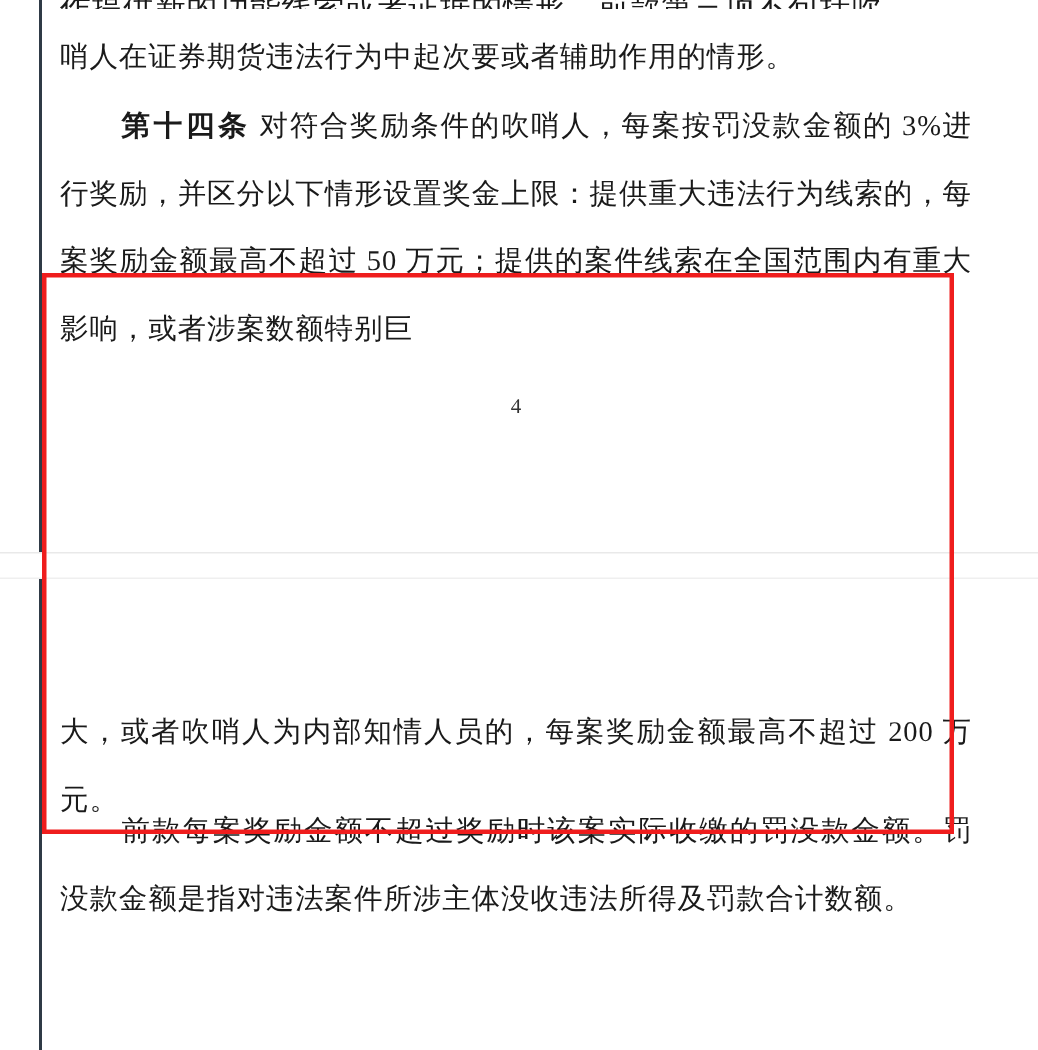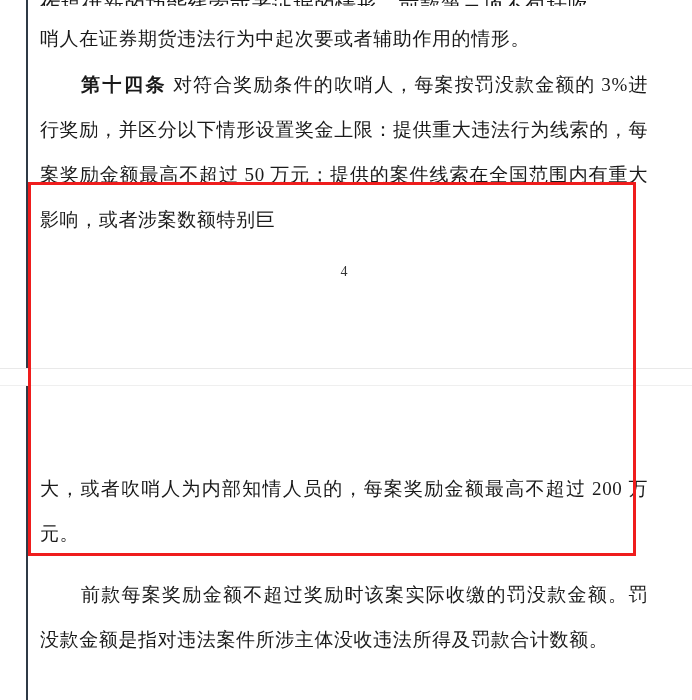--- a/index.html
+++ b/index.html
@@ -92,21 +92,21 @@
   .block-3 {
     position: absolute;
     left: 0;
     top: 466px;
     width: 608px;
   }
 
   .block-4 {
     position: absolute;
     left: 0;
-    top: 572px;
+    top: 532px;
     width: 608px;
   }
 
   .page-number {
     position: absolute;
     left: 0;
     top: 264px;
     width: 608px;
     text-align: center;
     font-size: 14px;

